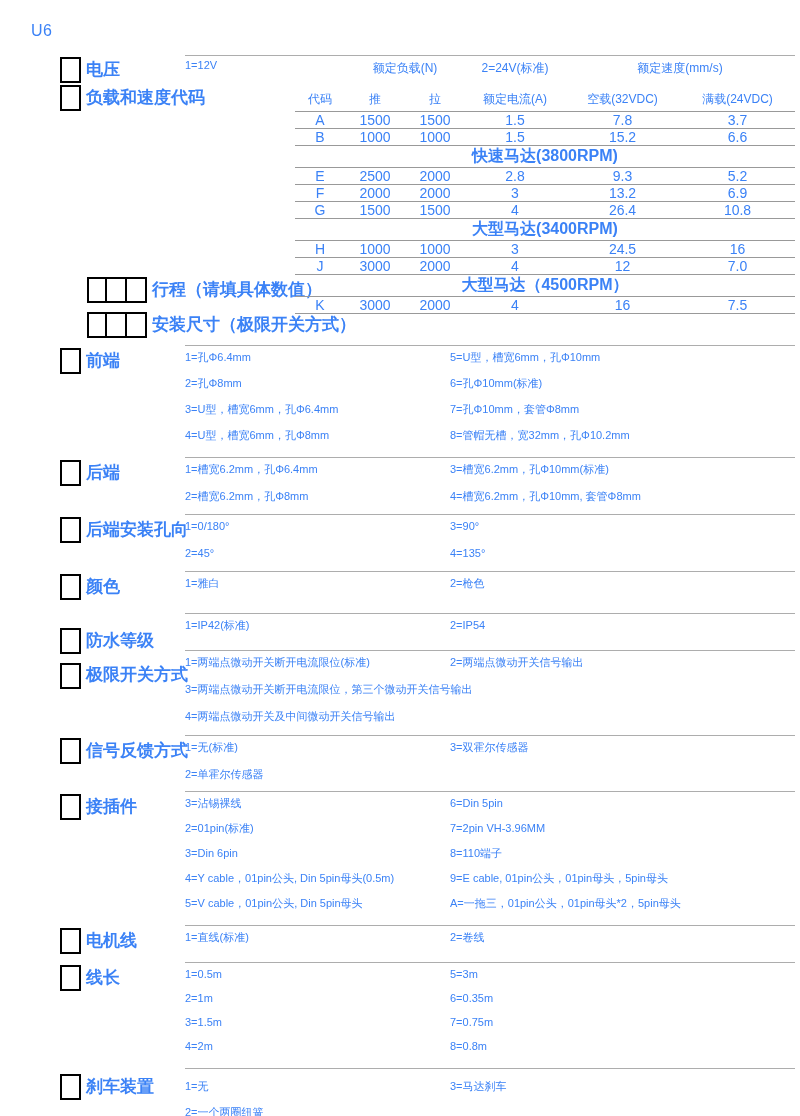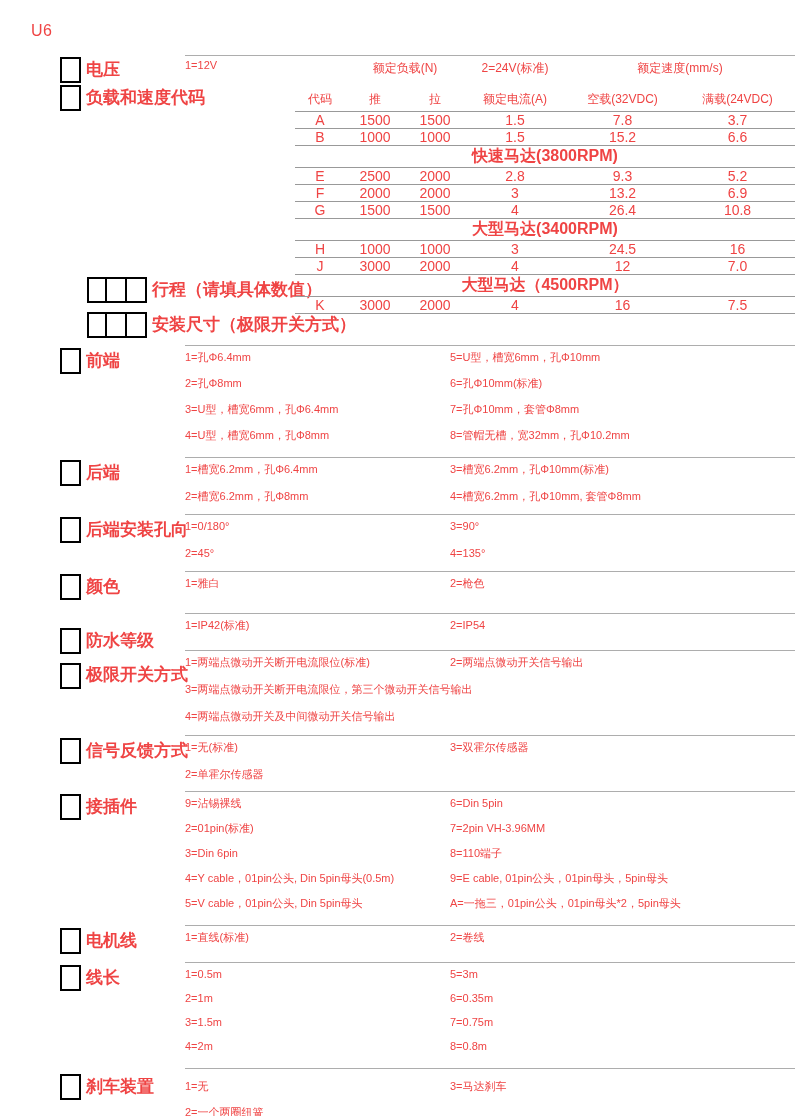--- a/index.html
+++ b/index.html
@@ -1,17 +1,17 @@
 <!DOCTYPE html>
 <html style="--line: #999999; --divider: #adadad;"><head>
 <meta charset="utf-8">
 <style>
   html,body{margin:0;padding:0;background:#ffffff;}
   .page{
-    position:relative;width:800px;height:1116px;background:#fff;color:#ef4444;
+    position:relative;width:800px;height:1116px;background:#fff;color:#3b82f6;
     font-family:"Liberation Sans","DejaVu Sans",sans-serif;overflow:hidden;
   }
   .page-code{position:absolute;left:31px;top:22px;font-size:16px;letter-spacing:.5px;}
   .section{position:absolute;left:0;width:800px;}
   .divider{position:absolute;left:185px;width:610px;height:1px;background:var(--divider,#adadad);top:0;}
   .label-group{position:absolute;left:30px;top:3px;display:flex;align-items:flex-start;padding-left:30px;}
   .label-group.multi{left:33px;margin-left:24px;}
   .cbx-group{display:flex;}
   .cbx{width:21px;height:26px;border:2px solid #000;box-sizing:border-box;background:#fff;}
   .multi .cbx{width:20px;}
@@ -192,21 +192,21 @@
       </div>
       <div class="section" style="top: 791px;">
         <div class="divider"></div>
         <div class="label-group" style="top: 3px;">
           <div class="cbx-group">
             <div class="cbx"></div>
           </div>
           <span class="sec-label">接插件</span>
         </div>
         <div class="options" style="top: 4px; grid-auto-rows: 25px;">
-          <div class="opt">9=沾锡裸线</div>
+          <div class="opt">3=沾锡裸线</div>
           <div class="opt">6=Din 5pin</div>
           <div class="opt">2=01pin(标准)</div>
           <div class="opt">7=2pin VH-3.96MM</div>
           <div class="opt">3=Din 6pin</div>
           <div class="opt">8=110端子</div>
           <div class="opt">4=Y cable，01pin公头, Din 5pin母头(0.5m)</div>
           <div class="opt">9=E cable, 01pin公头，01pin母头，5pin母头</div>
           <div class="opt">5=V cable，01pin公头, Din 5pin母头</div>
           <div class="opt">A=一拖三，01pin公头，01pin母头*2，5pin母头</div>
         </div>

